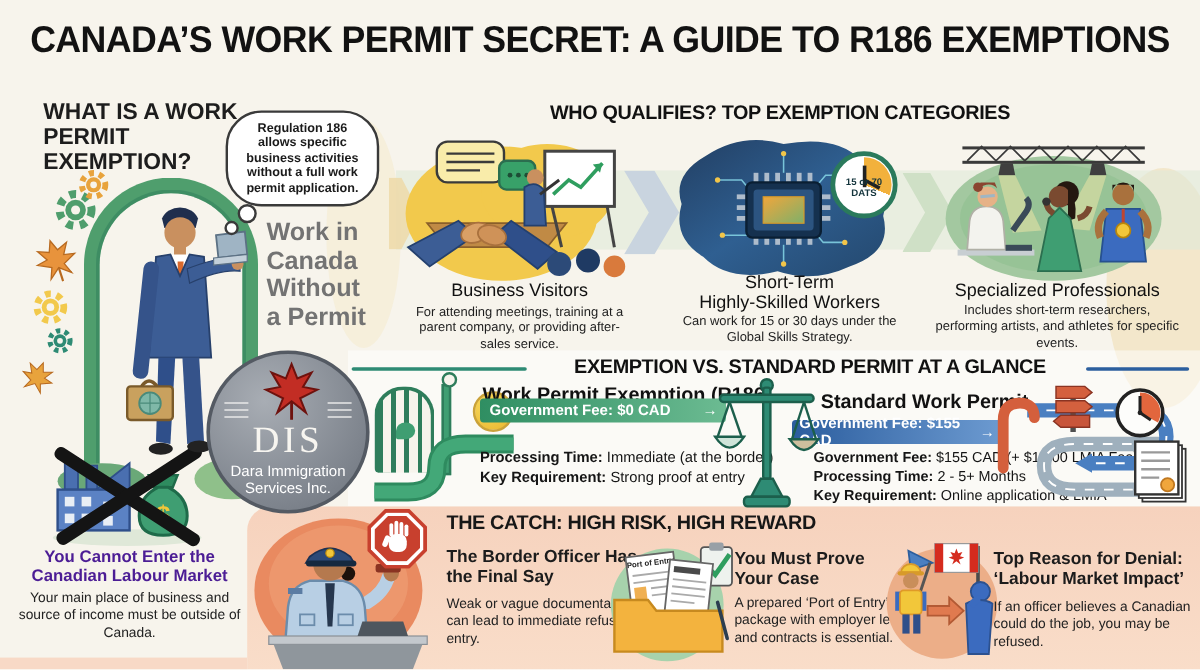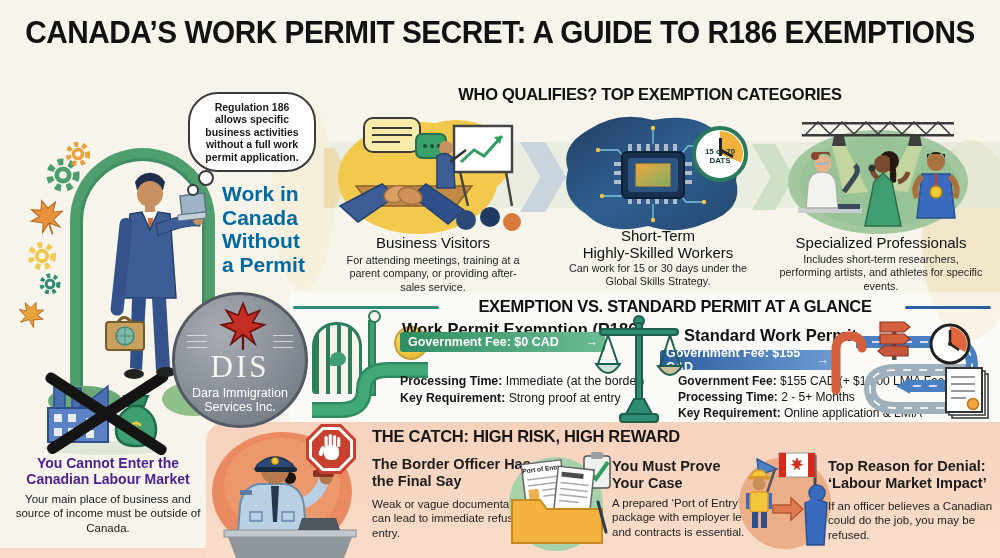--- a/index.html
+++ b/index.html
@@ -20,21 +20,21 @@
   
   .what-heading{left:36px;top:84px;width:172px;font-size:19px;font-weight:bold;line-height:1.1;color:#1d1d1d;}
   .bubble{left:188px;top:92px;width:128px;height:80px;background:#fff;border:2.5px solid #3a3a3a;
           border-radius:30px;font-size:10.5px;font-weight:bold;text-align:center;line-height:1.2;
           display:flex;align-items:center;justify-content:center;padding:6px 8px;box-sizing:border-box;z-index:3;}
   .bubble-dot{background:#fff;border:2px solid #3a3a3a;border-radius:50%;z-index:3;}
   .arch{left:70px;top:148px;width:145px;height:268px;border:13px solid #4f9e6d;border-bottom:none;
         border-radius:85px 85px 0 0;box-sizing:border-box;}
   .arch-inner{left:80px;top:158px;width:125px;height:258px;border:3px solid #2e7d5b;border-bottom:none;
         border-radius:72px 72px 0 0;box-sizing:border-box;opacity:.5;}
-  .tagline{left:222px;top:182px;width:112px;font-size:21px;font-weight:bold;line-height:1.12;color:#0369a1;}
+  .tagline{left:222px;top:182px;width:112px;font-size:21px;font-weight:bold;line-height:1.12;color:#737373;}
   .tagline span{display:block;}
 
   
   .who-band{left:330px;top:142px;width:670px;height:66px;background:#dfe9d8;opacity:.6;}
   .who-heading{left:455px;top:85px;width:390px;text-align:center;font-size:16.5px;font-weight:bold;
                letter-spacing:-0.3px;color:#111;}
   .chev{clip-path:polygon(0 0,55% 0,100% 50%,55% 100%,0 100%,45% 50%);}
   .chev-y{left:324px;top:148px;width:26px;height:60px;background:#edd9a8;
           clip-path:polygon(0 0,40% 0,100% 50%,40% 100%,0 100%);opacity:.85;}
   .chev-1{left:520px;top:142px;width:46px;height:70px;background:#c9d4df;}
@@ -117,20 +117,21 @@
 </head>
 <body>
 
 <div class="canvas">
 
   <div class="abs blob blob-sand"></div>
   <div class="abs blob blob-cream"></div>
 
   <div class="abs main-title">CANADA’S WORK PERMIT SECRET: A GUIDE TO R186 EXEMPTIONS</div>
 
+  <div class="abs what-heading">WHAT IS A WORK PERMIT EXEMPTION?</div>
 
   <div class="abs bubble">Regulation 186 allows specific business activities without a full work permit application.</div>
   <div class="abs bubble-dot" style="left:198px;top:170px;width:12px;height:12px;"></div>
   <div class="abs bubble-dot" style="left:187px;top:184px;width:8px;height:8px;"></div>
 
   <div class="abs arch"></div>
   <div class="abs arch-inner"></div>
   <div class="abs bush" style="left:48px;top:386px;width:74px;height:30px;background:#6aa878;"></div>
   <div class="abs bush" style="left:162px;top:382px;width:62px;height:34px;background:#8fc08a;"></div>
 

